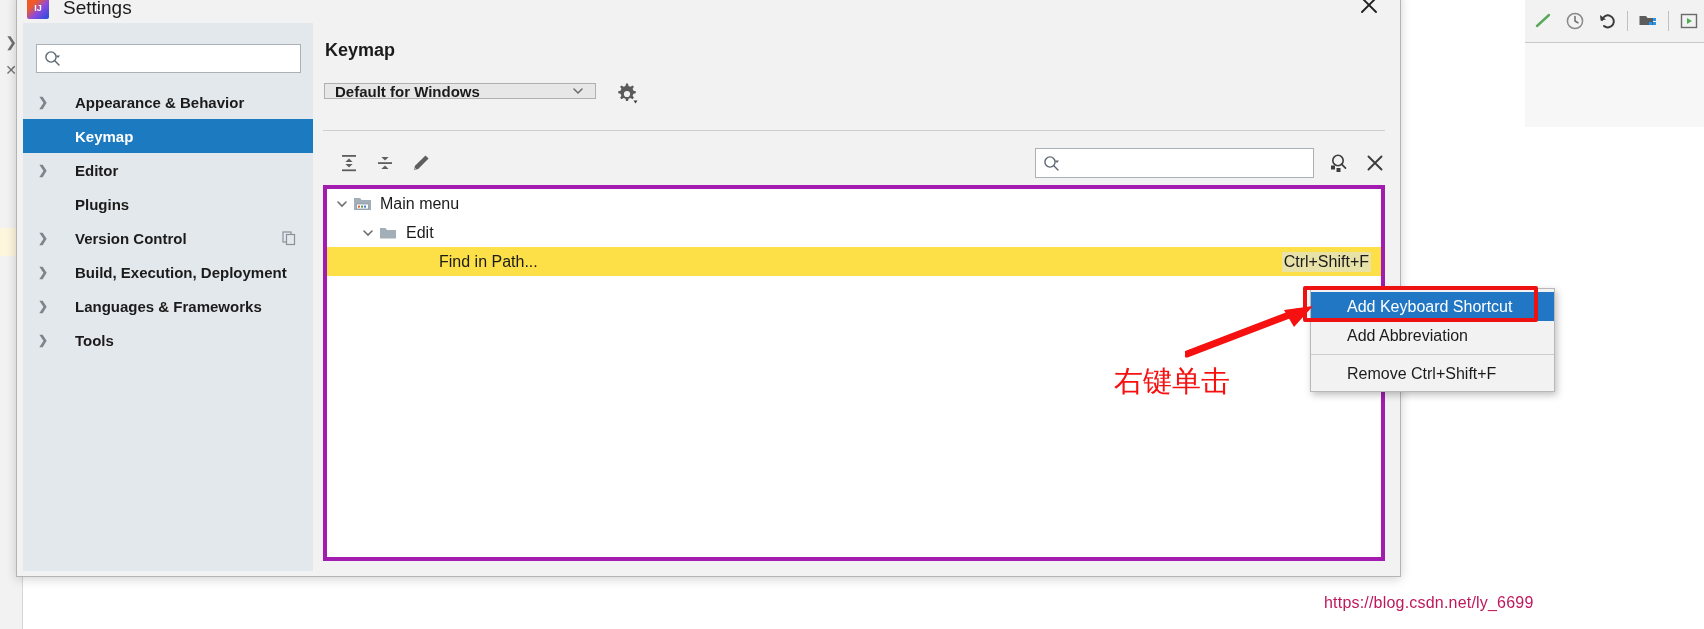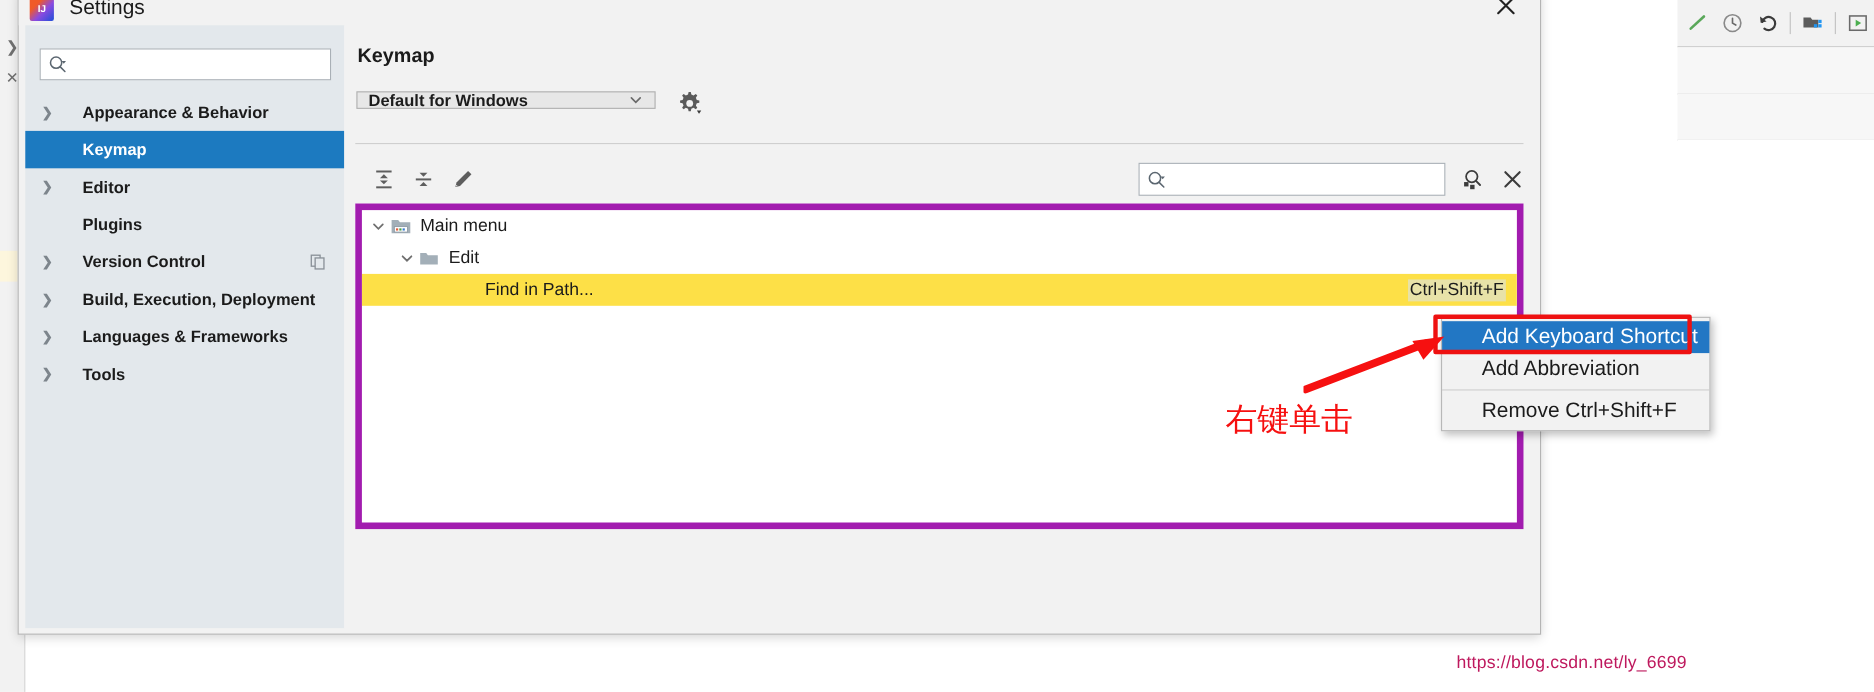--- a/index.html
+++ b/index.html
@@ -382,23 +382,23 @@
     color: #3c3c3c;
     cursor: pointer;
   }
 
   
   .tree {
     position: absolute;
     left: 10px;
     top: 162px;
     width: 1062px;
-    height: 296px;
+    height: 376px;
     background: #ffffff;
-    border: 6px solid #a21caf;
+    border: 4px solid #a21caf;
     box-sizing: border-box;
     overflow: hidden;
   }
   .tree-row {
     height: 29px;
     display: flex;
     align-items: center;
     position: relative;
     font-size: 16px;
     color: #1b1b1b;
@@ -440,21 +440,21 @@
     box-shadow: 2px 3px 7px rgba(0,0,0,0.25);
     padding: 3px 0;
     box-sizing: border-box;
     z-index: 40;
   }
   .ctx-item {
     height: 29px;
     display: flex;
     align-items: center;
     padding-left: 36px;
-    font-size: 19px;
+    font-size: 16px;
     color: #1b1b1b;
     cursor: pointer;
     font-family: "Liberation Sans", sans-serif;
   }
   .ctx-item.active {
     background: #2277c4;
     color: #ffffff;
   }
   .ctx-sep {
     height: 1px;

